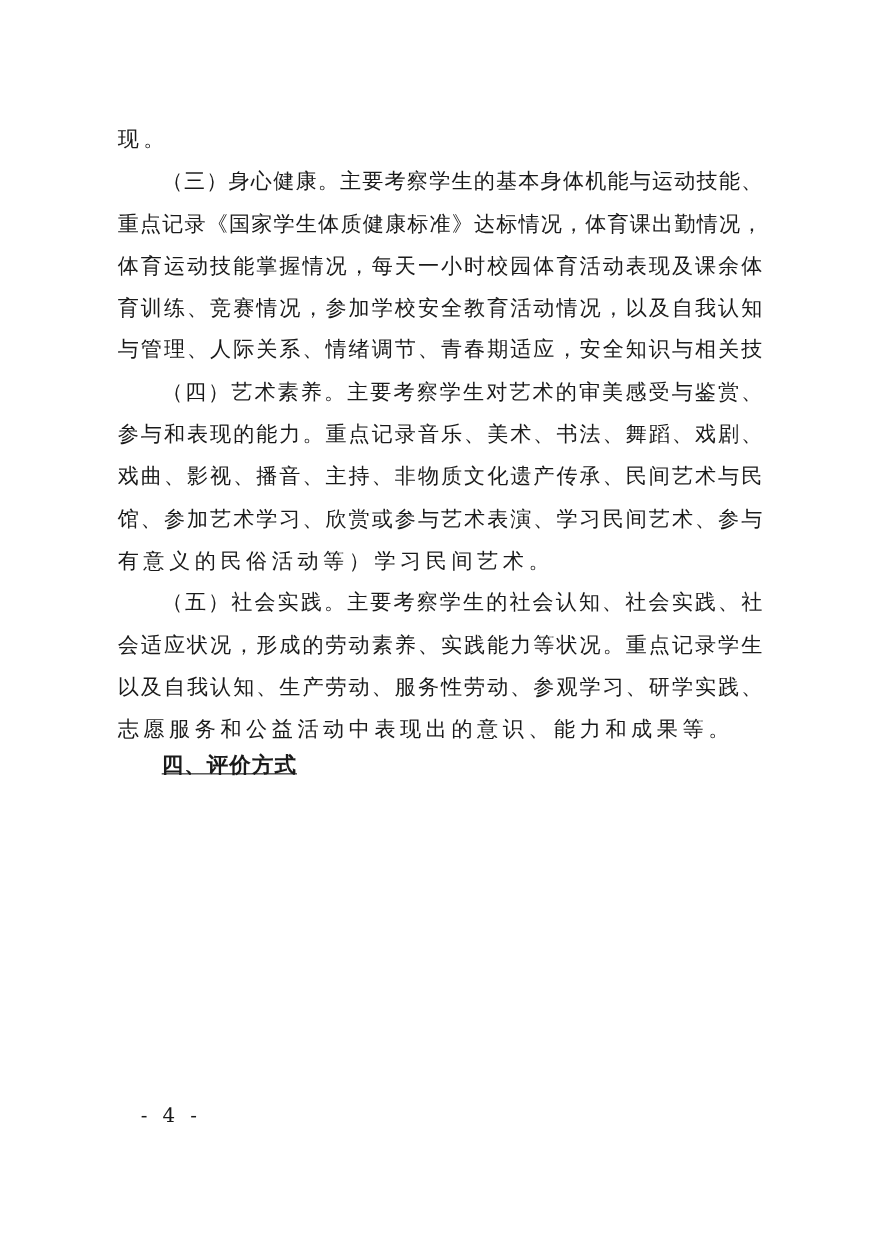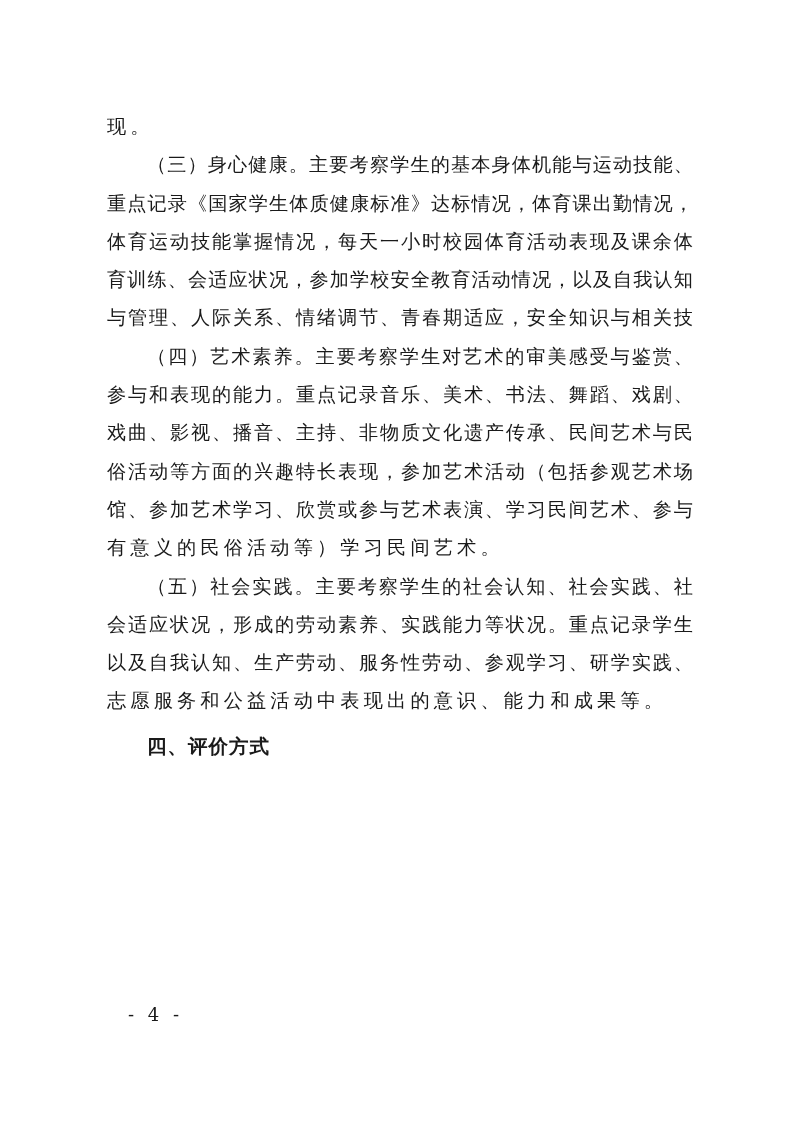--- a/index.html
+++ b/index.html
@@ -3,40 +3,39 @@
 <meta charset="utf-8">
 <style>
   html, body { margin: 0; padding: 0; background: #ffffff; }
   body { width: 793px; height: 1121px; position: relative; overflow: hidden;
          font-family: "DejaVu Serif", "Liberation Serif", serif; color: #1a1a1a; }
   .page { position: absolute; left: 107px; top: 108px; width: 586px; }
   .line { height: 38.3px; line-height: 38.3px; font-size: 19.2px; white-space: nowrap;
           letter-spacing: 4.15px; overflow: visible; }
   .indent { padding-left: 40px; }
   .heading { font-family: "DejaVu Sans", "Liberation Sans", sans-serif; font-weight: bold;
-             letter-spacing: 1px; font-size: 19.5px; height: 27px; line-height: 27px; margin-top: 12px; }
+             letter-spacing: 1px; font-size: 19.5px; height: 27px; line-height: 27px; margin-top: 0; text-decoration: underline; }
   .justify { text-align: justify; text-align-last: justify; letter-spacing: 0; }
   .footer { position: absolute; left: 128px; top: 1004px; font-size: 18px; letter-spacing: 4px;
             font-family: "DejaVu Serif", serif; }
 </style>
 </head>
 <body>
 
 <div class="page">
   <div id="body-a">
       <div class="line">现。</div>
       <div class="line indent justify">（三）身心健康。主要考察学生的基本身体机能与运动技能、</div>
       <div class="line justify">重点记录《国家学生体质健康标准》达标情况，体育课出勤情况，</div>
       <div class="line justify">体育运动技能掌握情况，每天一小时校园体育活动表现及课余体</div>
-      <div class="line justify">育训练、会适应状况，参加学校安全教育活动情况，以及自我认知</div>
+      <div class="line justify">育训练、竞赛情况，参加学校安全教育活动情况，以及自我认知</div>
       <div class="line justify">与管理、人际关系、情绪调节、青春期适应，安全知识与相关技</div>
       <div class="line indent justify">（四）艺术素养。主要考察学生对艺术的审美感受与鉴赏、</div>
       <div class="line justify">参与和表现的能力。重点记录音乐、美术、书法、舞蹈、戏剧、</div>
       <div class="line justify">戏曲、影视、播音、主持、非物质文化遗产传承、民间艺术与民</div>
-      <div class="line justify">俗活动等方面的兴趣特长表现，参加艺术活动（包括参观艺术场</div>
       <div class="line justify">馆、参加艺术学习、欣赏或参与艺术表演、学习民间艺术、参与</div>
       <div class="line">有意义的民俗活动等）学习民间艺术。</div>
       <div class="line indent justify">（五）社会实践。主要考察学生的社会认知、社会实践、社</div>
       <div class="line justify">会适应状况，形成的劳动素养、实践能力等状况。重点记录学生</div>
       <div class="line justify">以及自我认知、生产劳动、服务性劳动、参观学习、研学实践、</div>
       <div class="line">志愿服务和公益活动中表现出的意识、能力和成果等。</div>
     </div>
   <div class="line heading indent">四、评价方式</div>
 </div>
 

